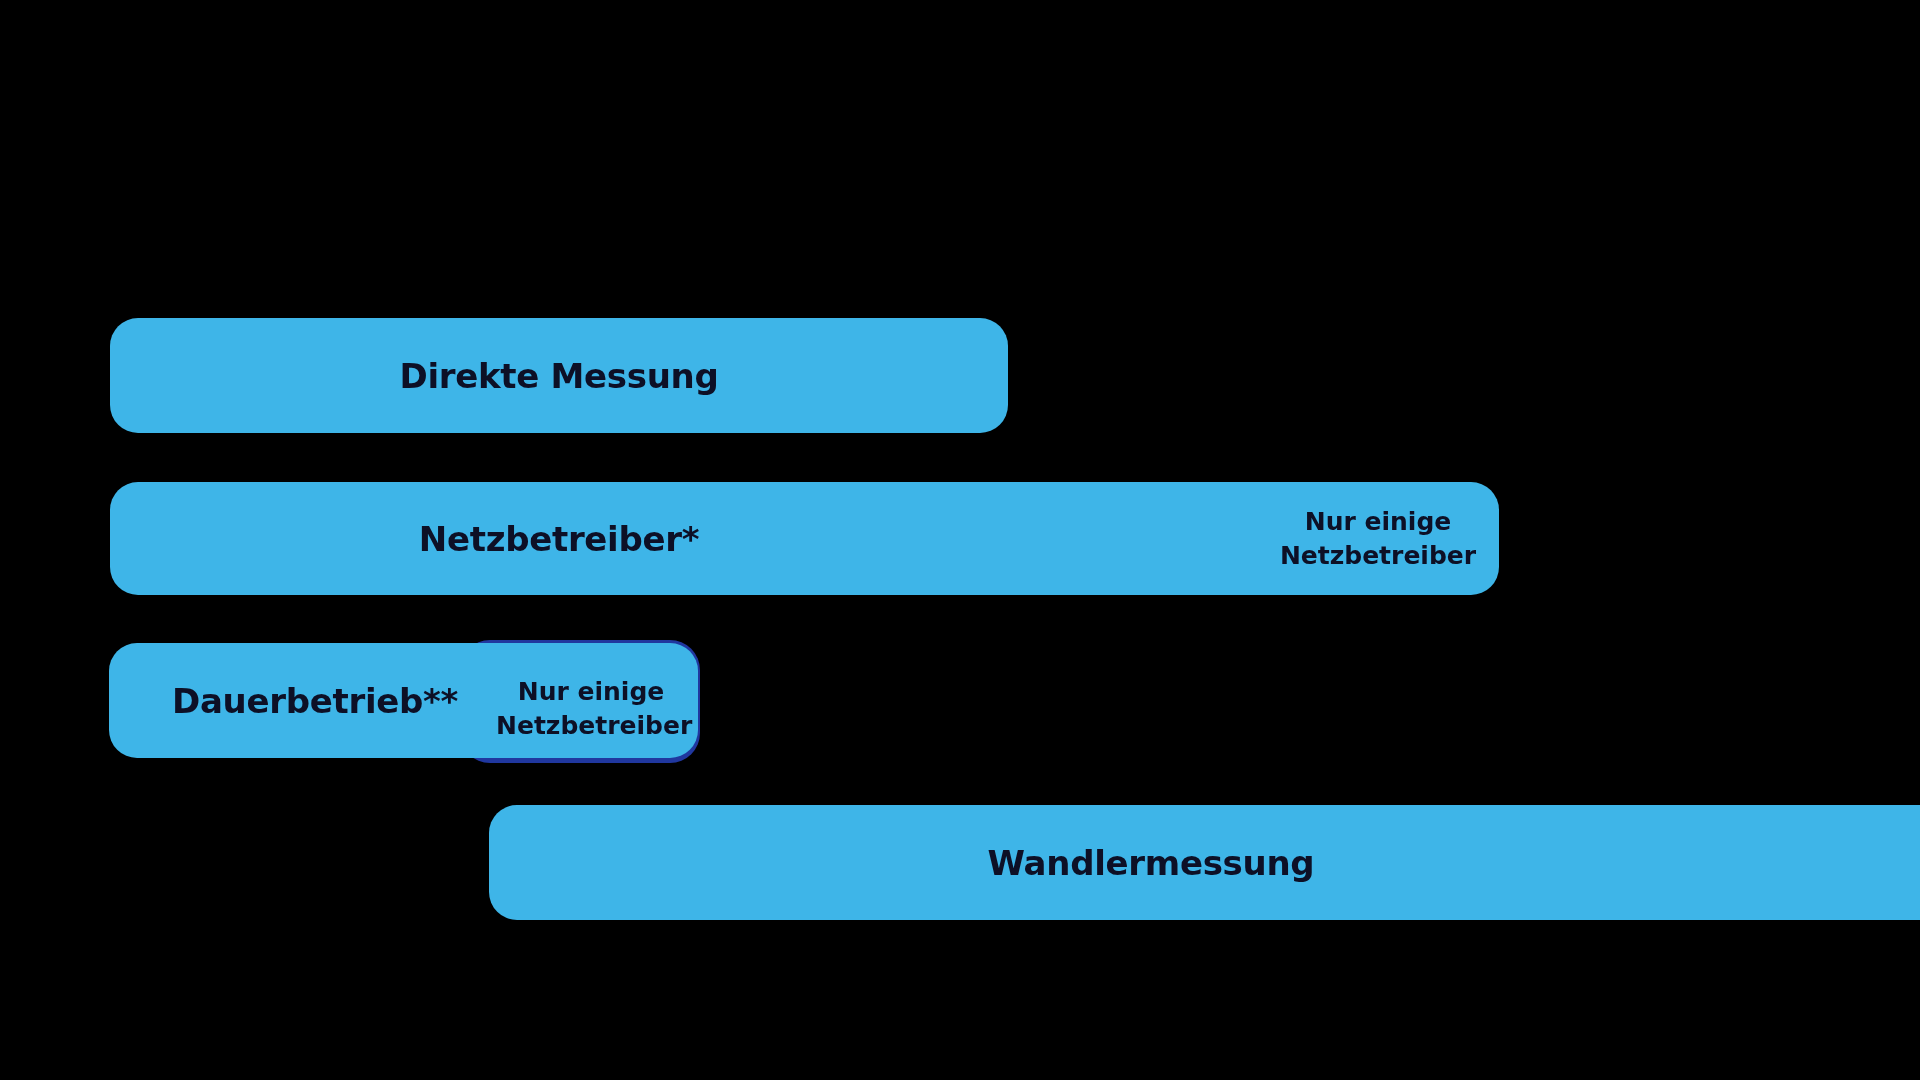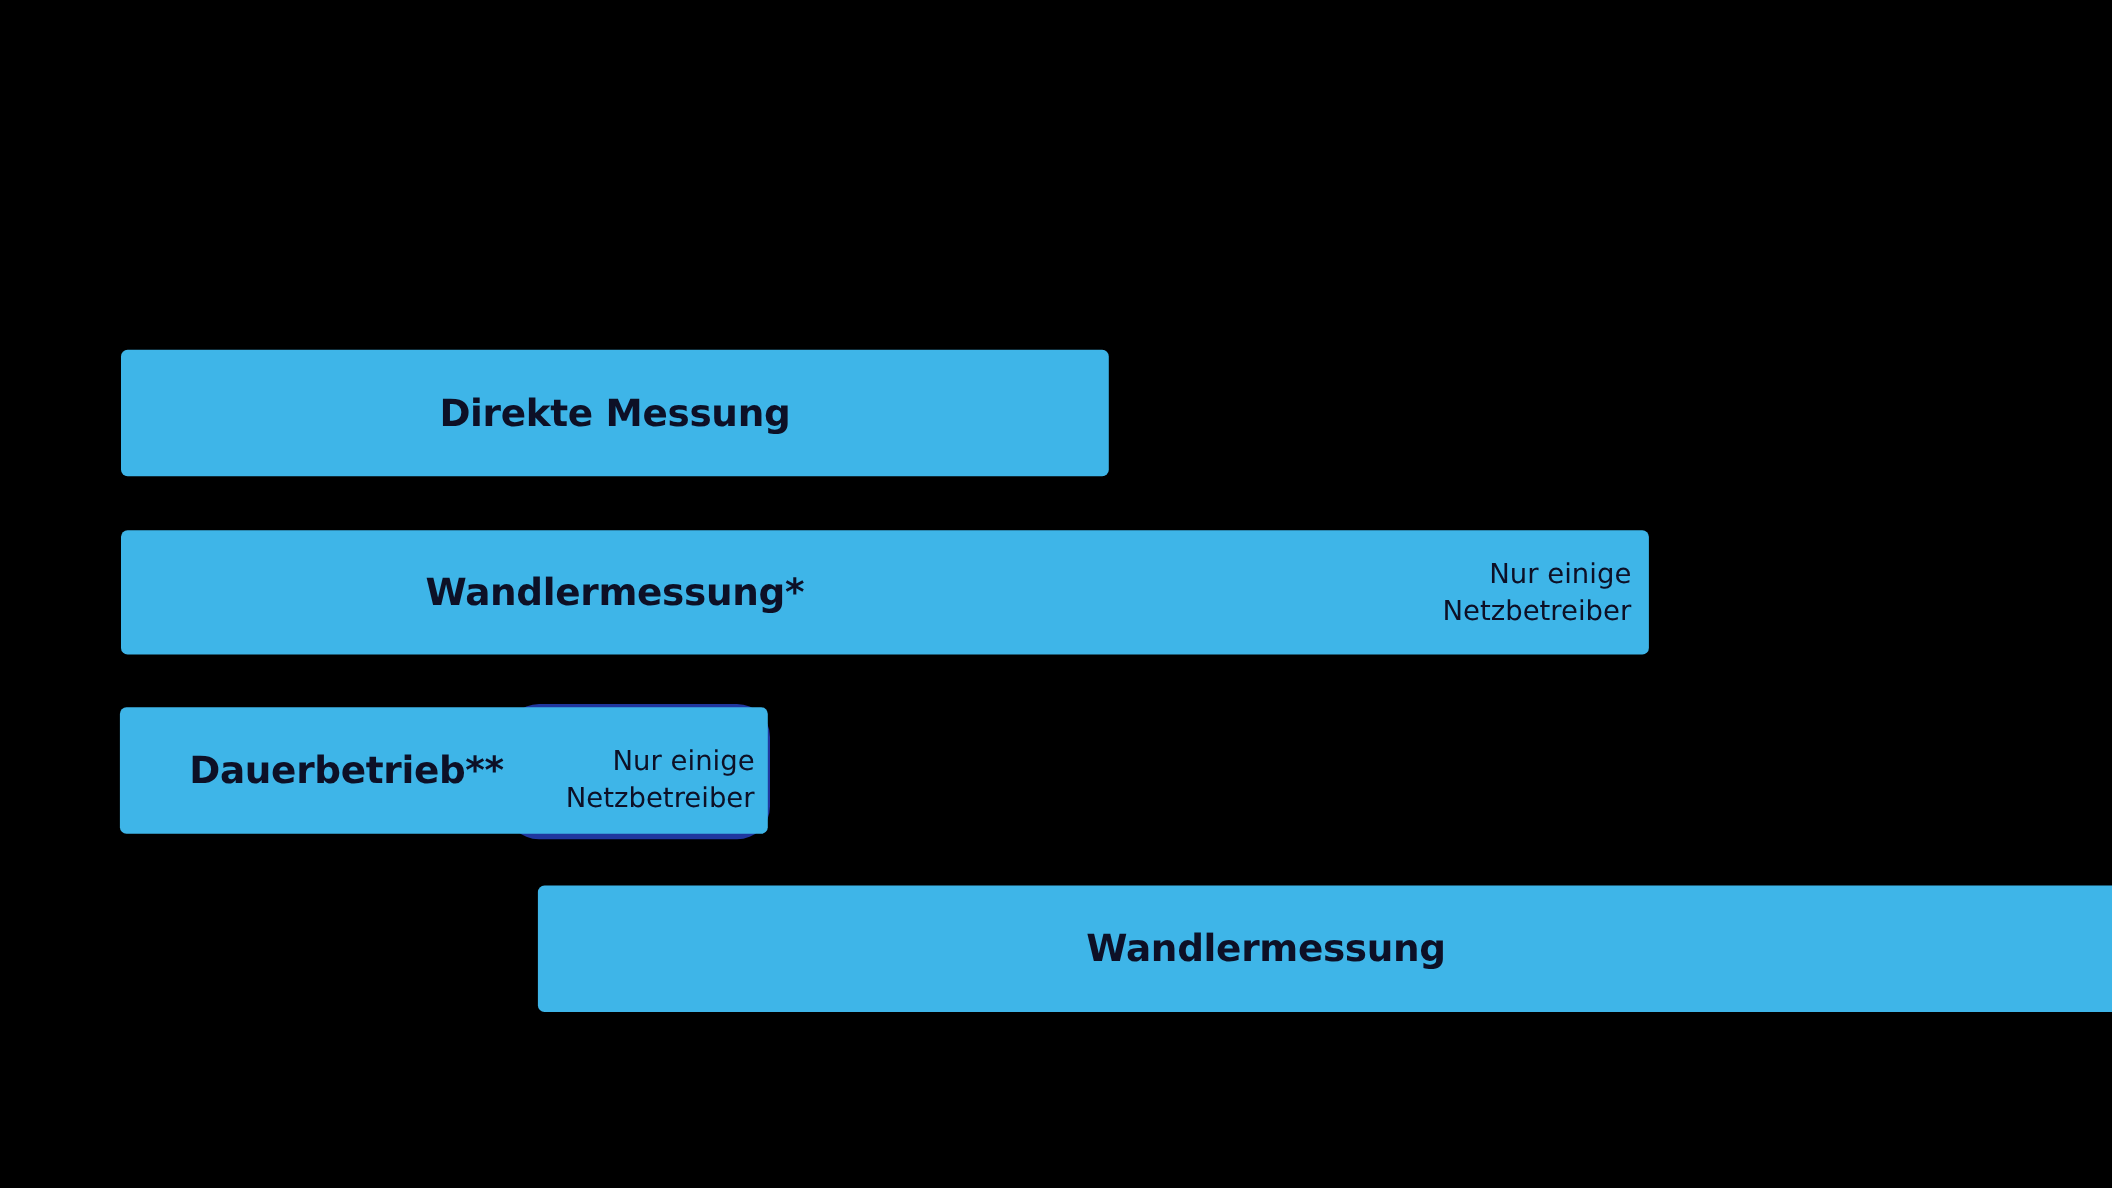--- a/index.html
+++ b/index.html
@@ -12,21 +12,21 @@
     font-family: "DejaVu Sans", "Liberation Sans", sans-serif;
   }
   .stage {
     position: relative;
     width: 1920px;
     height: 1080px;
     background: var(--color-background, #000000);
   }
   .bar {
     position: absolute;
-    border-radius: 6px;
+    border-radius: 28px;
     background: var(--color-bar_fill, #3EB5E8);
   }
   .bar-underlay {
     position: absolute;
     border-radius: 30px;
     background: var(--color-accent_navy, #20379F);
   }
   .bar-label {
     position: absolute;
     top: 50%;
@@ -35,23 +35,23 @@
     font-size: 34px;
     font-weight: 700;
     letter-spacing: -0.3px;
     color: var(--color-text_dark, #0D1026);
     white-space: nowrap;
   }
   .bar-note {
     position: absolute;
     top: 50%;
     transform: translateY(-50%);
-    text-align: right;
+    text-align: center;
     font-size: 25px;
-    font-weight: 400;
+    font-weight: 700;
     line-height: 34px;
     color: var(--color-text_dark, #0D1026);
     white-space: nowrap;
   }
 
   
   #bar-direkte { left: 110px; top: 318px; width: 898px; height: 115px; }
   #bar-direkte .bar-label { left: 0; width: 898px; }
 
   
@@ -72,21 +72,21 @@
 </head>
 <body>
 
 <div class="stage">
 
   <div class="bar" id="bar-direkte">
     <span class="bar-label">Direkte Messung</span>
   </div>
 
   <div class="bar" id="bar-aussetz">
-    <span class="bar-label">Wandlermessung*</span>
+    <span class="bar-label">Netzbetreiber*</span>
     <span class="bar-note"><span>Nur einige</span><br><span>Netzbetreiber</span></span>
   </div>
 
   <div class="bar-underlay" id="underlay-dauer"></div>
 
   <div class="bar" id="bar-dauer">
     <span class="bar-label">Dauerbetrieb**</span>
     <span class="bar-note"><span>Nur einige</span><br><span>Netzbetreiber</span></span>
   </div>
 

